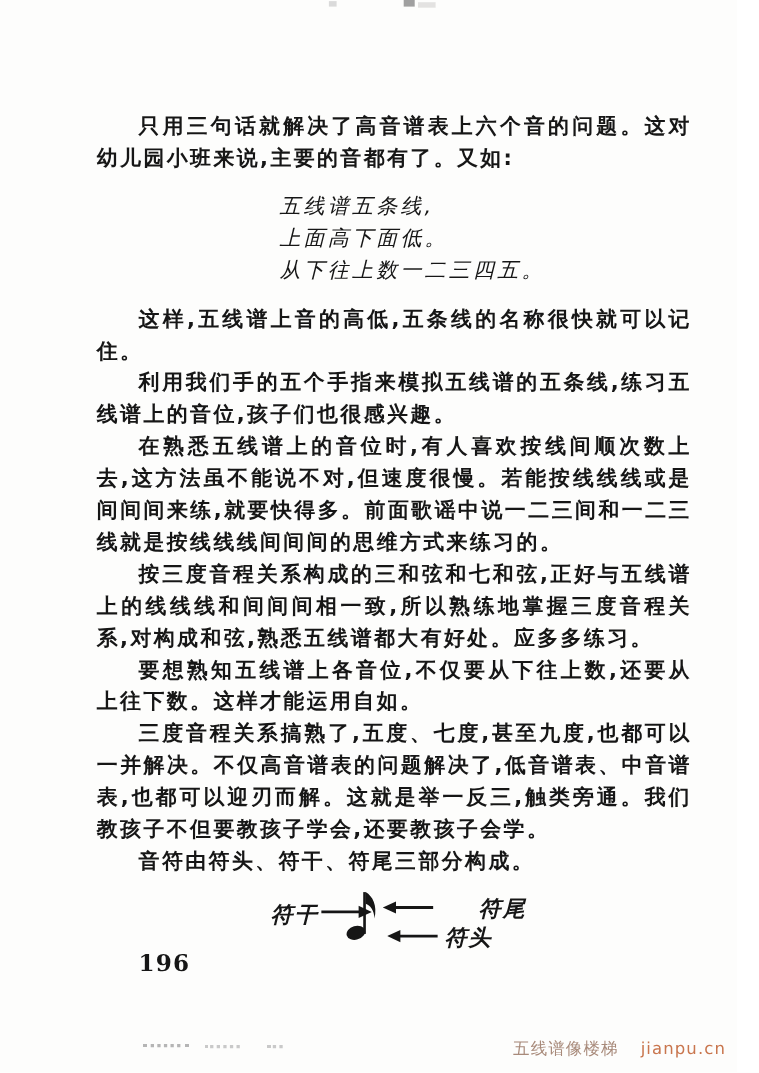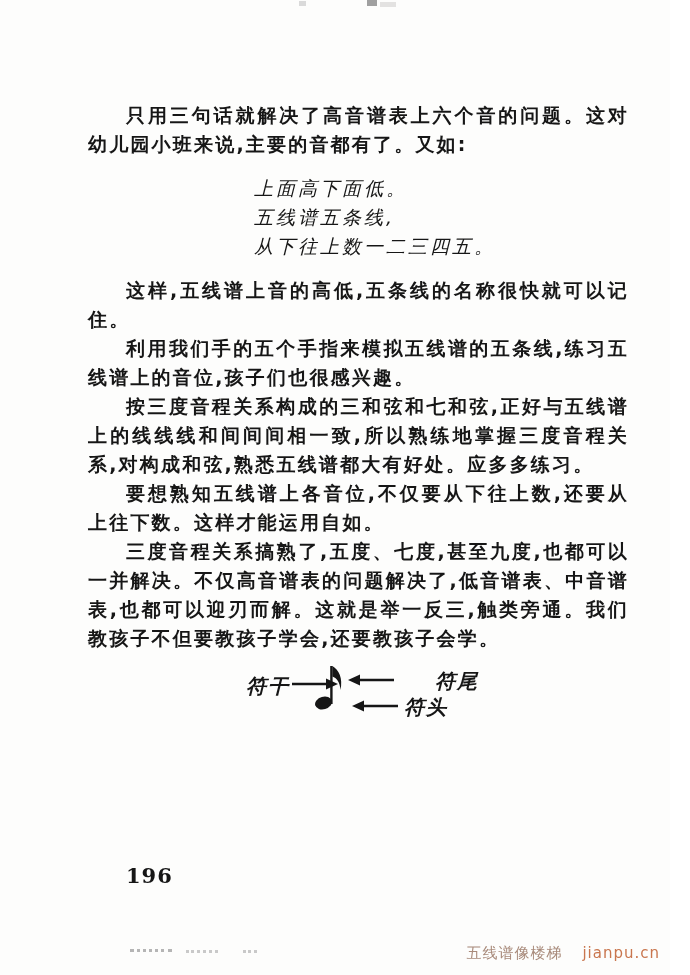--- a/index.html
+++ b/index.html
@@ -87,30 +87,32 @@
 
   <div class="artifact art-top-a"></div>
   <div class="artifact art-top-b"></div>
   <div class="artifact art-top-c"></div>
 
   <div class="content">
 
     <p class="para">只用三句话就解决了高音谱表上六个音的问题。这对幼儿园小班来说,主要的音都有了。又如:</p>
 
     <div class="poem">
+      <div class="poem-line">五线谱五条线,</div>
       <div class="poem-line">上面高下面低。</div>
-      <div class="poem-line">五线谱五条线,</div>
       <div class="poem-line">从下往上数一二三四五。</div>
     </div>
 
     <p class="para">这样,五线谱上音的高低,五条线的名称很快就可以记住。</p>
     <p class="para">利用我们手的五个手指来模拟五线谱的五条线,练习五线谱上的音位,孩子们也很感兴趣。</p>
+    <p class="para">在熟悉五线谱上的音位时,有人喜欢按线间顺次数上去,这方法虽不能说不对,但速度很慢。若能按线线线或是间间间来练,就要快得多。前面歌谣中说一二三间和一二三线就是按线线线间间间的思维方式来练习的。</p>
     <p class="para">按三度音程关系构成的三和弦和七和弦,正好与五线谱上的线线线和间间间相一致,所以熟练地掌握三度音程关系,对构成和弦,熟悉五线谱都大有好处。应多多练习。</p>
     <p class="para">要想熟知五线谱上各音位,不仅要从下往上数,还要从上往下数。这样才能运用自如。</p>
     <p class="para">三度音程关系搞熟了,五度、七度,甚至九度,也都可以一并解决。不仅高音谱表的问题解决了,低音谱表、中音谱表,也都可以迎刃而解。这就是举一反三,触类旁通。我们教孩子不但要教孩子学会,还要教孩子会学。</p>
+    <p class="para">音符由符头、符干、符尾三部分构成。</p>
 
     <div class="diagram">
       <span class="lbl lbl-stem">符干</span>
 
       <svg class="arr arr-right" width="46" height="12" viewBox="0 0 46 12">
         <line x1="0" y1="6" x2="35" y2="6" stroke="#161616" stroke-width="2.6"></line>
         <polygon points="34,0.5 46,6 34,11.5" fill="#161616"></polygon>
       </svg>
 
       <svg class="note-glyph" width="32" height="52" viewBox="0 0 32 52">

